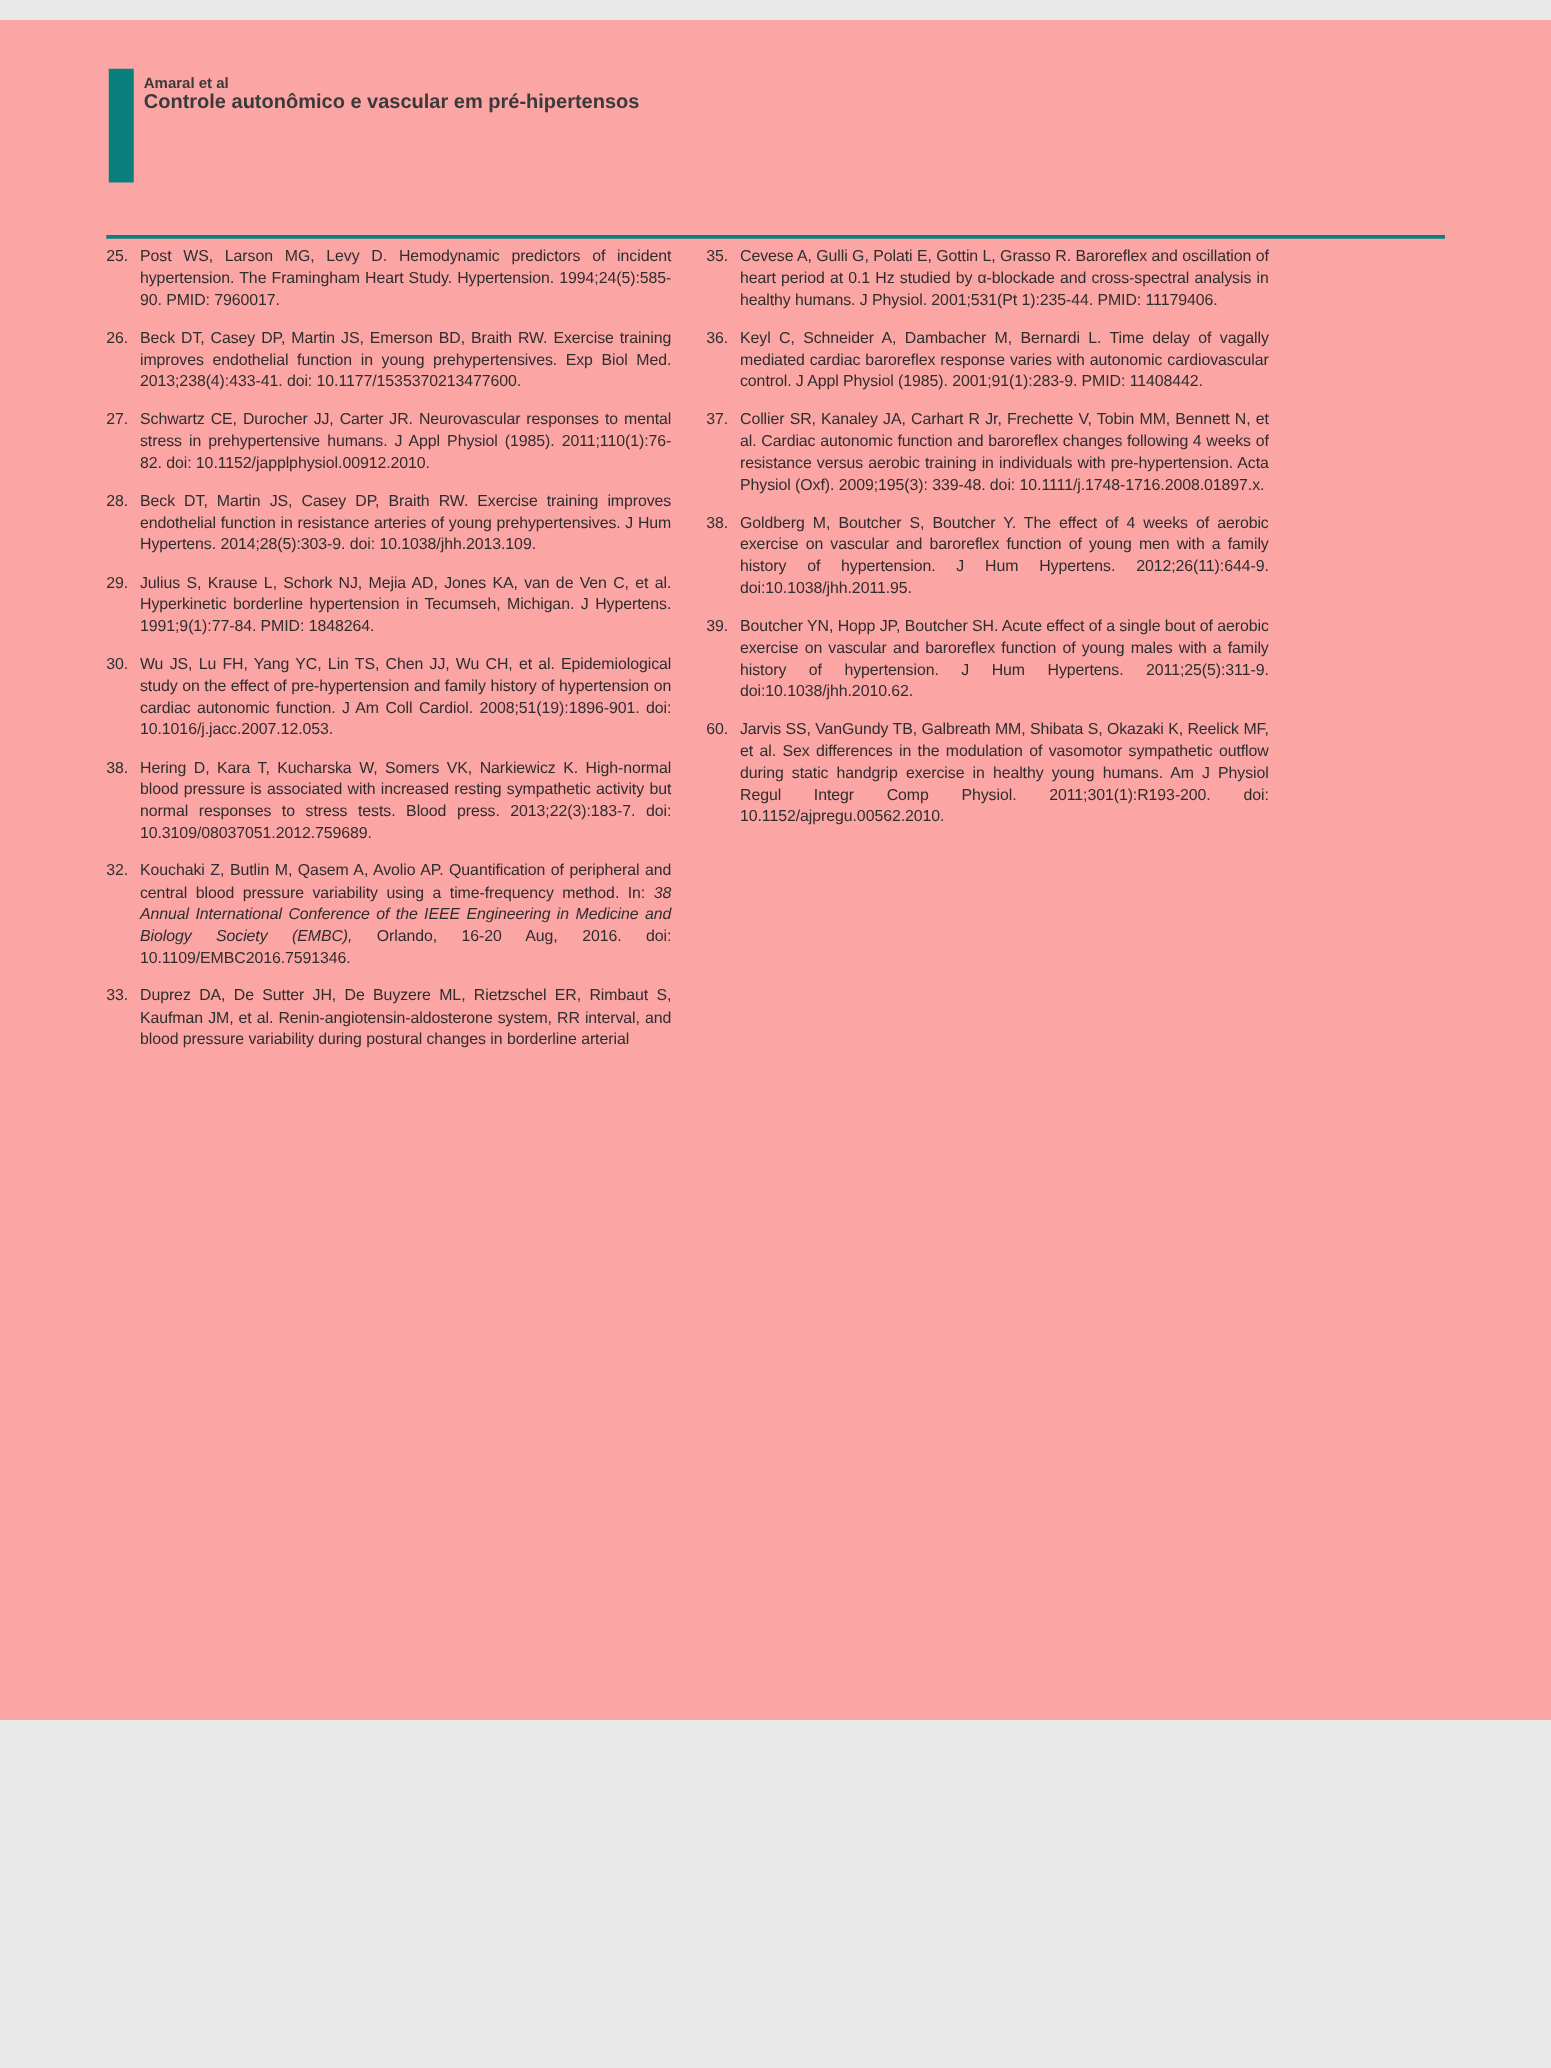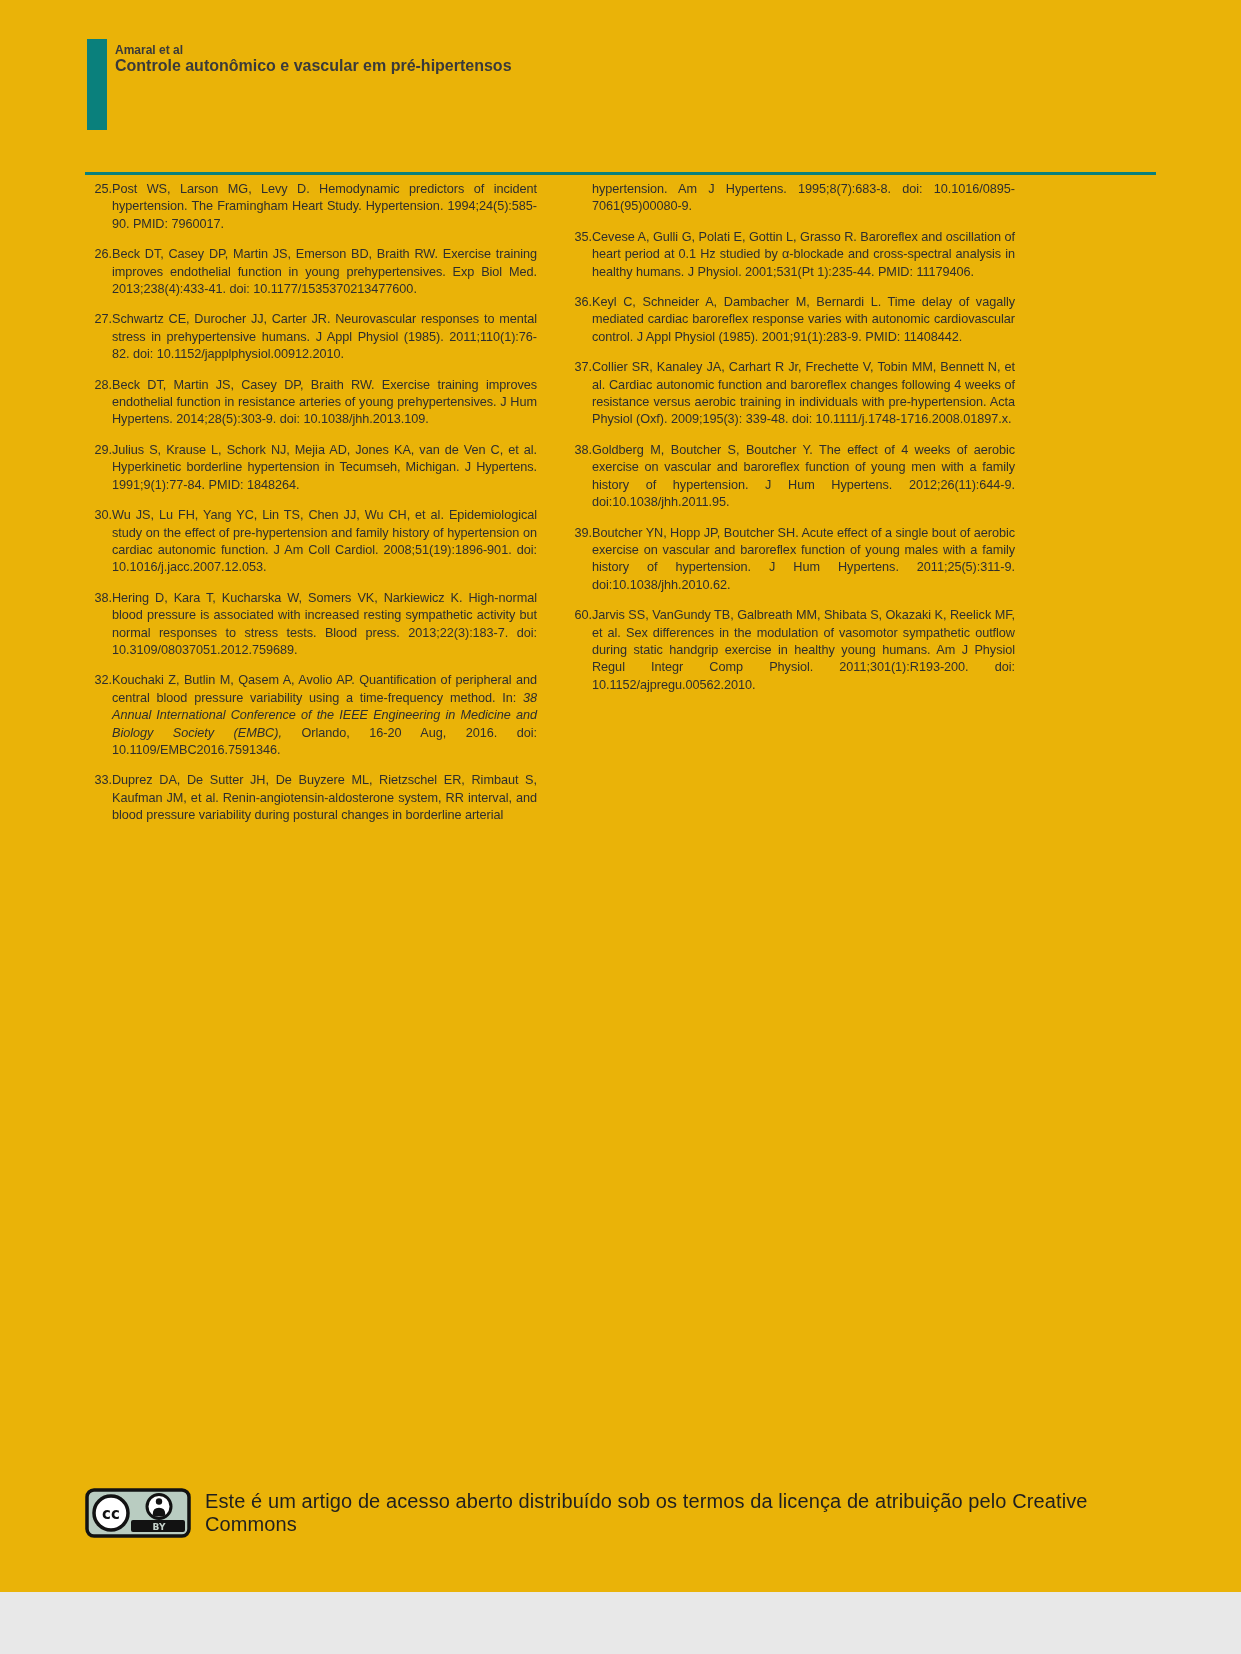--- a/index.html
+++ b/index.html
@@ -1,22 +1,22 @@
 <!DOCTYPE html>
 <html><head>
 <meta charset="utf-8">
 <style>
   * { margin: 0; padding: 0; box-sizing: border-box; }
   html, body { background: #e8e8e8; }
   .page {
     position: relative;
     width: 1241px;
-    height: 1592px;
-    background: #eab308;
-    margin: 0 auto;
+    height: 1360px;
+    background: #fca5a5;
+    margin: 16px auto;
     overflow: hidden;
     font-family: "Liberation Sans", sans-serif;
     color: #2e2e2e;
   }
   .header-accent-bar {
     position: absolute;
     left: 87px; top: 39px;
     width: 20px; height: 91px;
     background: #0a807c;
   }
@@ -48,21 +48,21 @@
     letter-spacing: -0.05px;
   }
   .ref-col-left { left: 85px; }
   .ref-col-right { left: 565px; width: 450px; }
   .ref {
     display: flex;
     margin-bottom: 13px;
   }
   .ref-num {
     flex: 0 0 27px;
-    text-align: right;
+    text-align: left;
   }
   .ref-text {
     flex: 1 1 auto;
     text-align: justify;
   }
   .ref.cont .ref-num { flex: 0 0 27px; }
   .ref-text em { font-style: italic; }
   .license-row {
     position: absolute;
     left: 85px; top: 1488px;
@@ -130,24 +130,20 @@
       <div class="ref">
         <span class="ref-num">32.</span>
         <span class="ref-text"><span>Kouchaki Z, Butlin M, Qasem A, Avolio AP. Quantification of peripheral and central blood pressure variability using a time-frequency method. In: </span><em>38 Annual International Conference of the IEEE Engineering in Medicine and Biology Society (EMBC),</em><span> Orlando, 16-20 Aug, 2016. doi: 10.1109/EMBC2016.7591346.</span></span>
       </div>
       <div class="ref">
         <span class="ref-num">33.</span>
         <span class="ref-text"><span>Duprez DA, De Sutter JH, De Buyzere ML, Rietzschel ER, Rimbaut S, Kaufman JM, et al. Renin-angiotensin-aldosterone system, RR interval, and blood pressure variability during postural changes in borderline arterial</span></span>
       </div>
     </div>
   <div class="ref-col ref-col-right" id="col-right">
-      <div class="ref cont">
-        <span class="ref-num"></span>
-        <span class="ref-text"><span>hypertension. Am J Hypertens. 1995;8(7):683-8. doi: 10.1016/0895-7061(95)00080-9.</span></span>
-      </div>
       <div class="ref">
         <span class="ref-num">35.</span>
         <span class="ref-text"><span>Cevese A, Gulli G, Polati E, Gottin L, Grasso R. Baroreflex and oscillation of heart period at 0.1 Hz studied by α-blockade and cross-spectral analysis in healthy humans. J Physiol. 2001;531(Pt 1):235-44. PMID: 11179406.</span></span>
       </div>
       <div class="ref">
         <span class="ref-num">36.</span>
         <span class="ref-text"><span>Keyl C, Schneider A, Dambacher M, Bernardi L. Time delay of vagally mediated cardiac baroreflex response varies with autonomic cardiovascular control. J Appl Physiol (1985). 2001;91(1):283-9. PMID: 11408442.</span></span>
       </div>
       <div class="ref">
         <span class="ref-num">37.</span>

